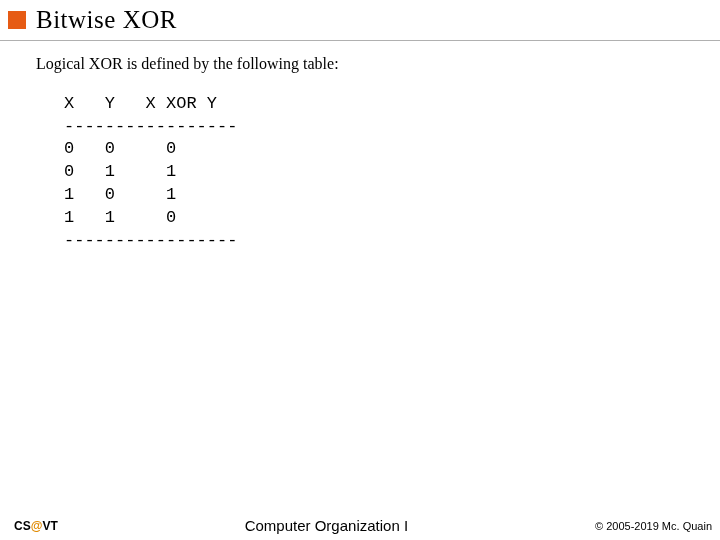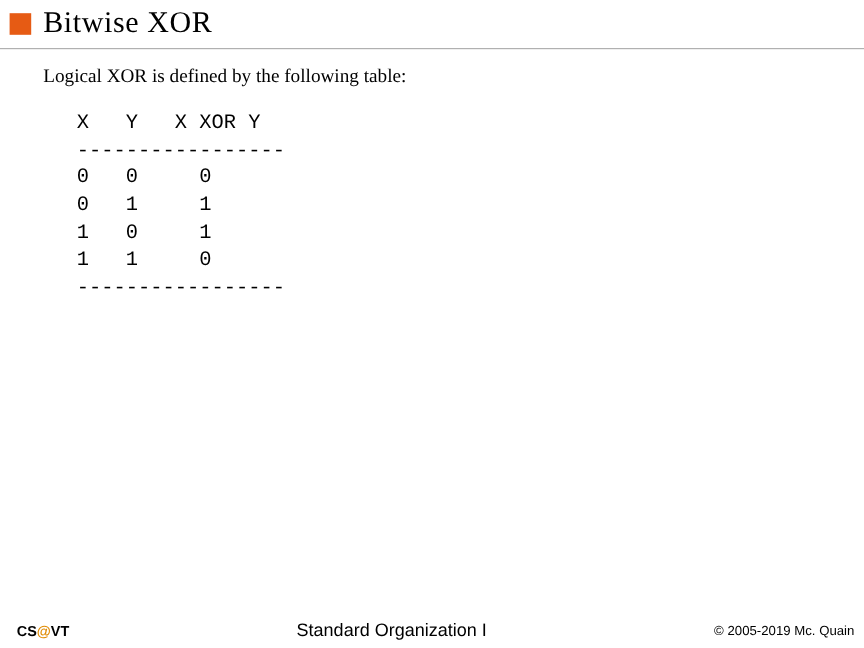--- a/index.html
+++ b/index.html
@@ -40,17 +40,17 @@
 0   1     1
 1   0     1
 1   1     0
 -----------------</pre>
   </div>
 
   <div class="footer">
     <div class="f-left">
       <span>CS</span><span class="at">@</span><span>VT</span>
     </div>
-    <div class="f-center">Standard Organization I</div>
+    <div class="f-center">Computer Organization I</div>
     <div class="f-right">© 2005-2019 Mc. Quain</div>
   </div>
 
 </div>
 
 </body></html>

